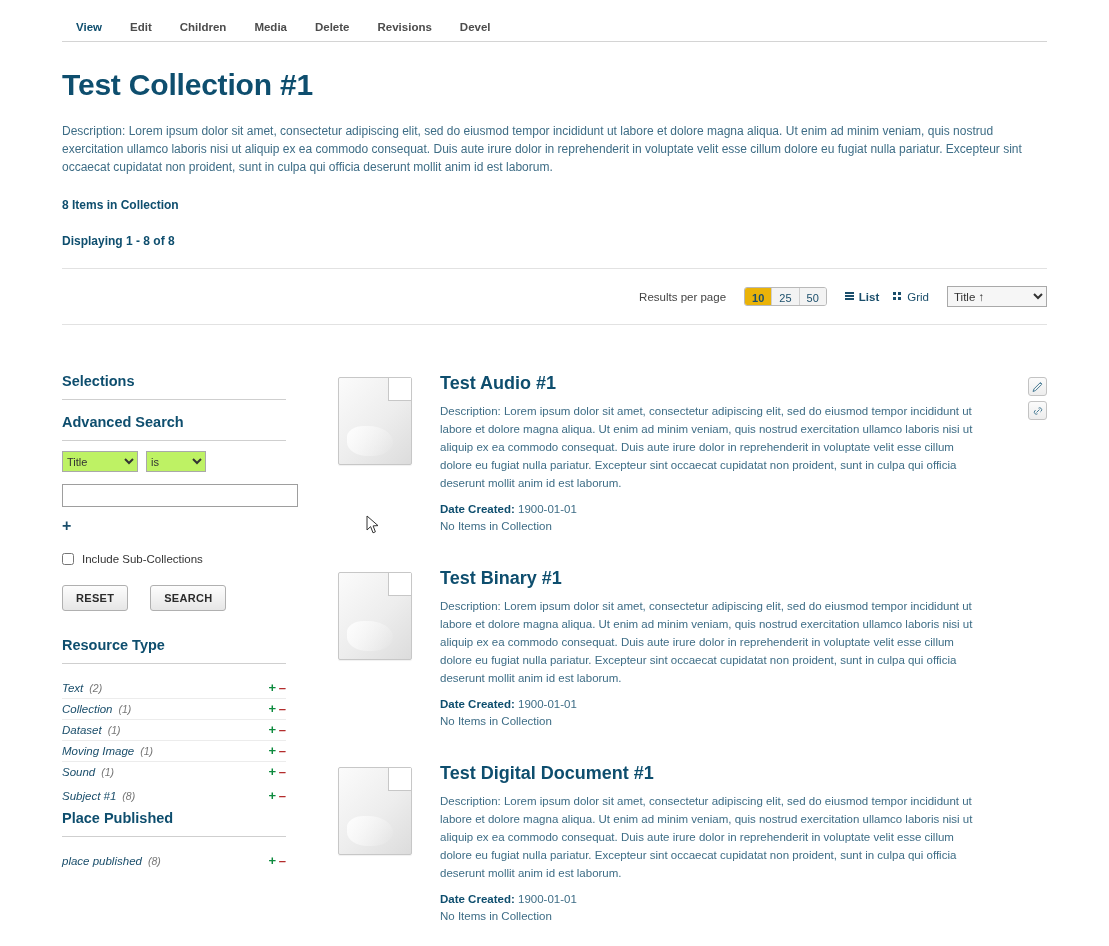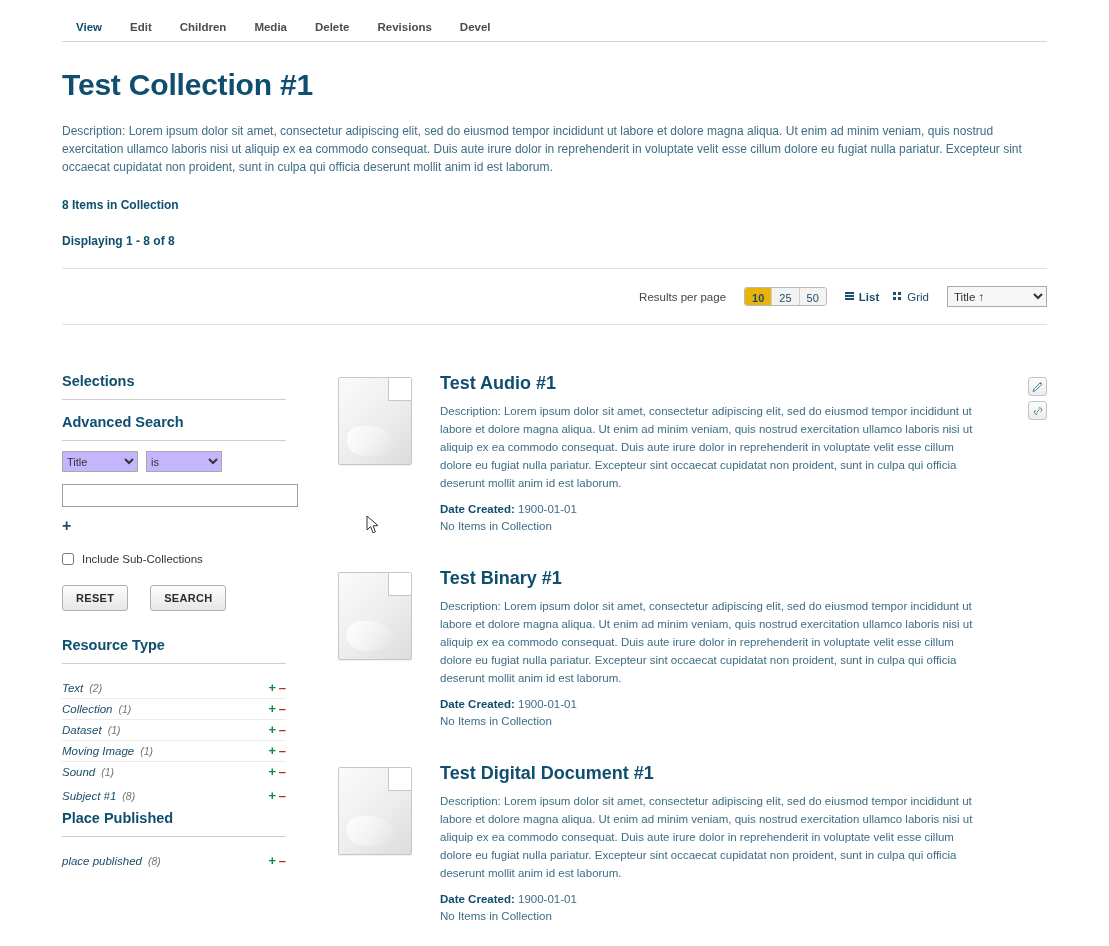--- a/index.html
+++ b/index.html
@@ -143,25 +143,25 @@
   }
   .side-h.tight { margin-bottom: 10px; }
   .side-block { margin-bottom: 4px; }
 
   .adv-row { display: flex; gap: 8px; margin-bottom: 12px; }
   select.adv {
     font-family: "Liberation Sans", sans-serif;
     font-size: 11px;
     height: 21px;
     border: 1px solid #a9a9a9;
-    background: #c4b5fd;
+    background: #bef264;
     color: #333;
   }
   select.adv.w1 { width: 76px; }
-  select.adv.w2 { width: 76px; }
+  select.adv.w2 { width: 60px; }
   input.adv-text {
     width: 236px;
     height: 23px;
     border: 1px solid #9e9e9e;
     background: #fff;
     font-size: 12px;
     padding: 2px 4px;
     margin-bottom: 10px;
   }
   .plus-add {

